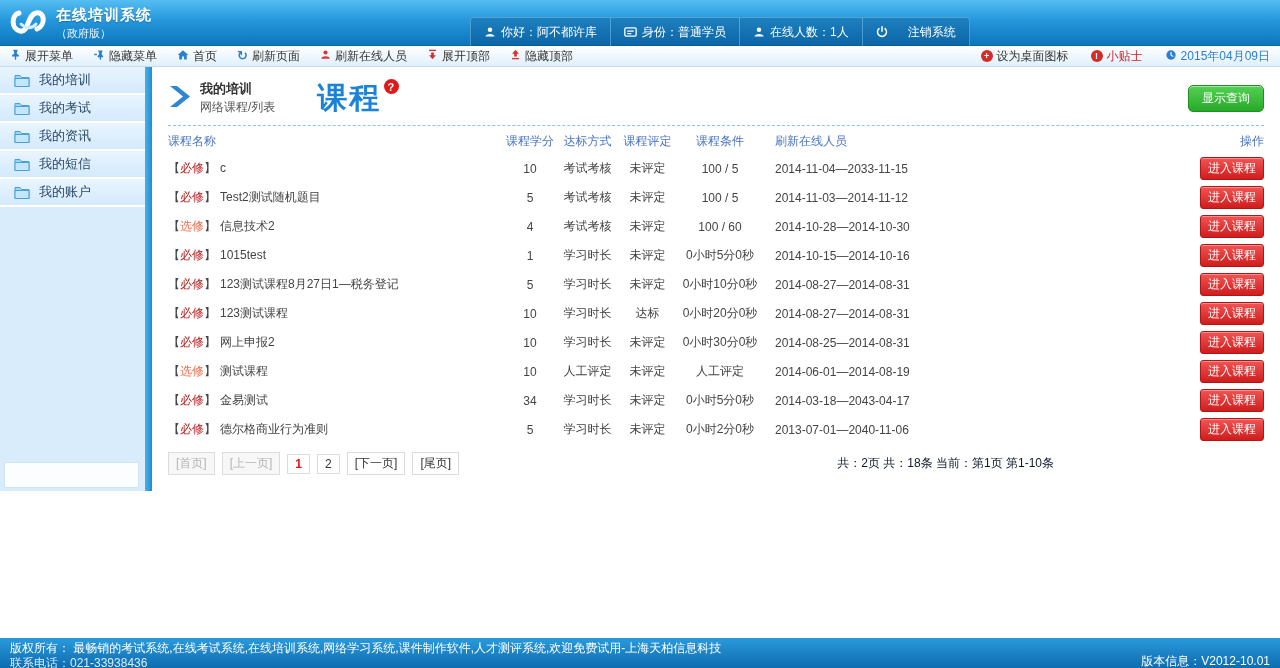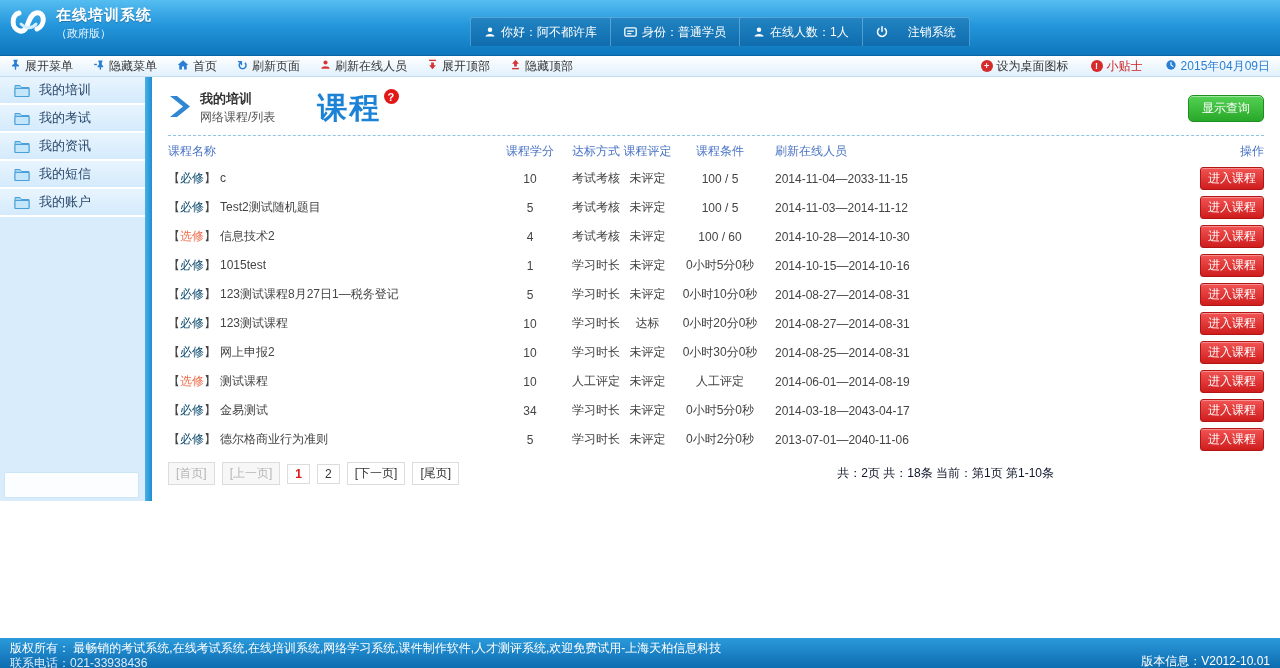--- a/index.html
+++ b/index.html
@@ -1,21 +1,21 @@
 <!DOCTYPE html>
 <html><head>
 <meta charset="utf-8">
 <style>
   * { margin:0; padding:0; box-sizing:border-box; }
   html,body { width:1280px; height:668px; overflow:hidden; }
   body { font-family:"Liberation Sans","DejaVu Sans",sans-serif; font-size:12px; color:#333; background:#fff; position:relative; }
   .page { width:1280px; height:668px; position:relative; overflow:hidden; background:#fff; }
 
   
-  .topbar { height:56px; background:linear-gradient(180deg,#55bdf1 0%,#2597dc 45%,#0e76bd 100%); border-bottom:1px solid #0a65a5; position:relative; }
+  .topbar { height:46px; background:linear-gradient(180deg,#55bdf1 0%,#2597dc 45%,#0e76bd 100%); border-bottom:1px solid #0a65a5; position:relative; }
   .logo { position:absolute; left:8px; top:3px; display:flex; align-items:center; gap:8px; }
   .logo svg { display:block; }
   .logo-title { color:#fff; font-size:15px; font-weight:bold; text-shadow:0 1px 1px rgba(0,40,80,.35); letter-spacing:1px; }
   .logo-sub { color:#eaf6ff; font-size:11px; margin-top:1px; }
   .user-strip { position:absolute; left:470px; top:17px; height:29px; display:flex; background:rgba(6,62,112,.28); border:1px solid rgba(140,205,240,.45); border-bottom:none; border-radius:3px 3px 0 0; }
   .seg { display:flex; align-items:center; gap:5px; padding:0 13px; color:#fff; font-size:12px; border-right:1px solid rgba(150,210,245,.45); white-space:nowrap; }
   .seg:last-child { border-right:none;gap:20px; }
   .seg svg { display:block; }
   .seg.clickable { cursor:pointer; }
 
@@ -49,27 +49,27 @@
   .query-btn { margin-left:auto; background:linear-gradient(#54d154,#28a828); border:1px solid #1f8f1f; border-radius:5px; color:#fff; font-size:12px; padding:4px 13px; cursor:pointer; box-shadow:inset 0 1px 0 rgba(255,255,255,.45); font-family:inherit; }
   .dashed-sep { border-top:1px dashed #8fc3e8; margin-top:6px; }
 
   
   .thead, .trow { display:flex; align-items:center; }
   .thead { height:26px; margin-top:2px; color:#4a74c4; }
   .trow { height:29px; color:#444; }
   .cell { white-space:nowrap; overflow:hidden; }
   .col-name { width:337px; text-align:left; }
   .col-credit { width:50px; text-align:center; }
-  .col-method { width:65px; text-align:right; }
+  .col-method { width:65px; text-align:center; }
   .col-rating { width:55px; text-align:center; }
   .col-condition { width:90px; text-align:center; }
   .col-time { width:205px; text-align:left; padding-left:10px; }
   .col-spacer { flex:1; }
   .col-action { width:64px; text-align:right; overflow:visible; }
-  .type-req { color:#0c4a6e;margin-top:41px; }
+  .type-req { color:#b91c1c;margin-top:41px; }
   .type-opt { color:#ef6c4a; }
   .type-wrap { font-weight:normal; }
   .course-name { margin-left:4px; }
   .enter-btn { background:linear-gradient(#f25454,#cf1d1d); border:1px solid #b31414; border-radius:3px; color:#fff; font-size:12px; padding:2px 7px; cursor:pointer; box-shadow:inset 0 1px 0 rgba(255,255,255,.35); font-family:inherit; white-space:nowrap; }
 
   
   .pagination-row { display:flex; align-items:center; gap:7px; margin-top:8px; }
   .pg-box { border:1px solid #dcdcdc; background:#fff; padding:2px 7px; color:#333; cursor:pointer; font-size:12px; }
   .pg-box.disabled { background:#f7f7f7; color:#b5b5b5; }
   .pg-box.current { color:#e01818; font-weight:bold; }

